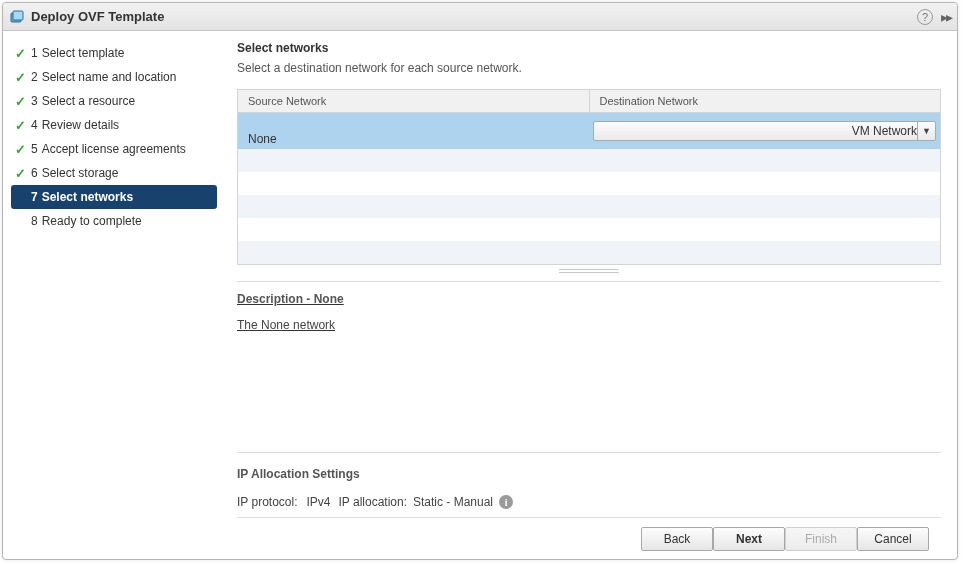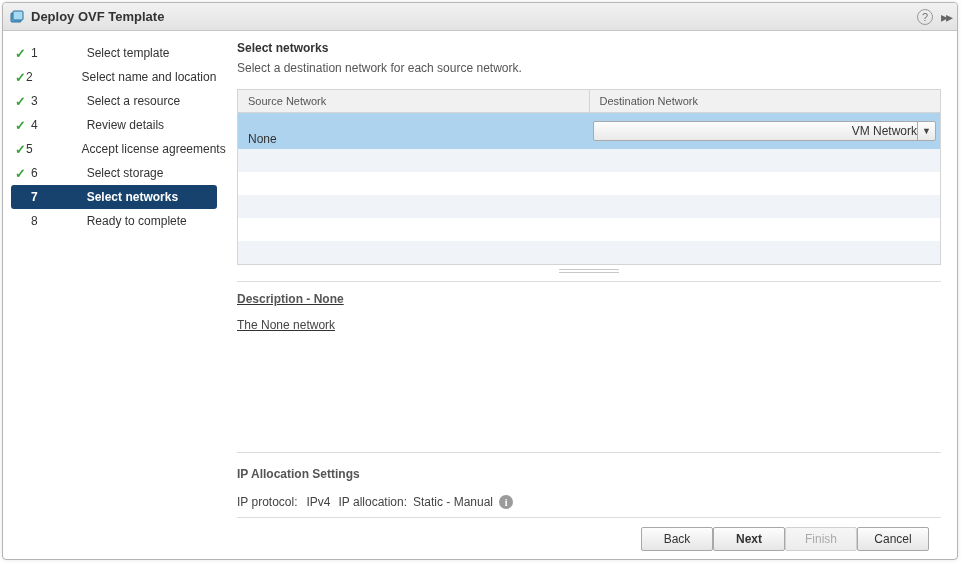--- a/index.html
+++ b/index.html
@@ -87,21 +87,21 @@
     }
     .step-item.active {
       background: #17426e;
       color: #fff;
       font-weight: bold;
     }
     .step-item.active .check { visibility: hidden; }
     .step-item.pending { color: #333; padding-left: 20px; }
     .step-item.pending .num { margin-left: 0; }
     .step-item.done { font-weight: normal; }
-    .step-item .label { white-space: nowrap; margin-left: 45px; }
+    .step-item .label { white-space: nowrap; }
 
     .main {
       flex: 1;
       padding: 10px 16px 0 16px;
       display: flex;
       flex-direction: column;
       min-width: 0;
     }
     .page-title {
       font-weight: bold;

